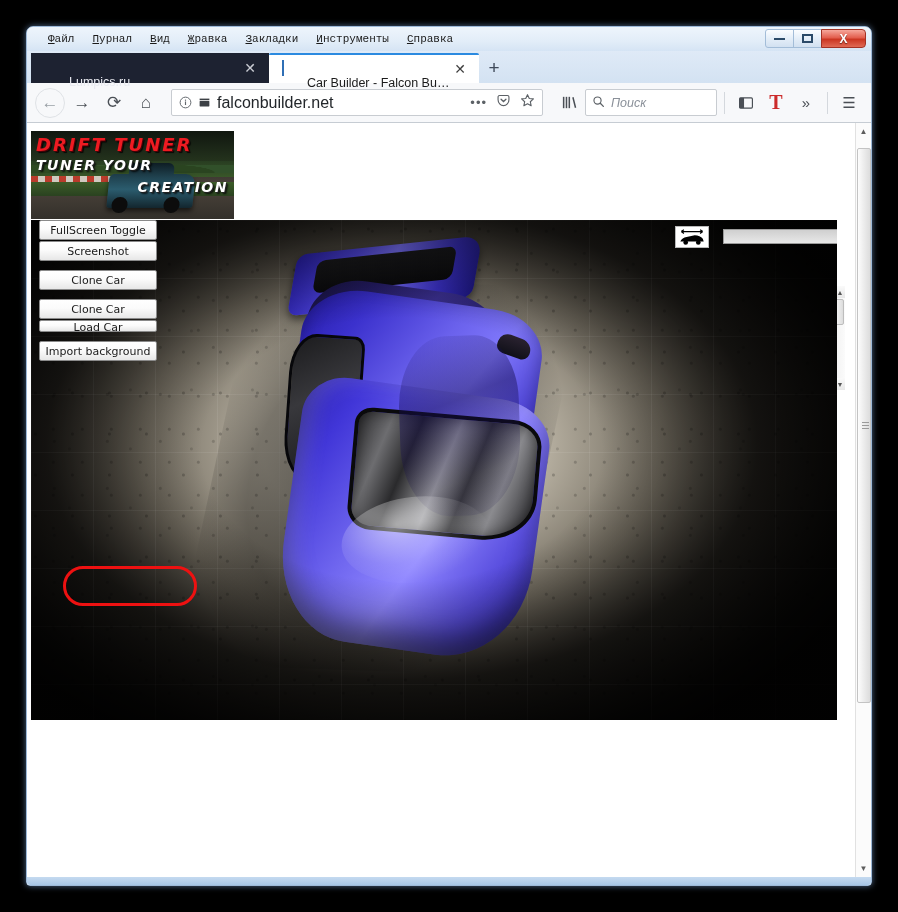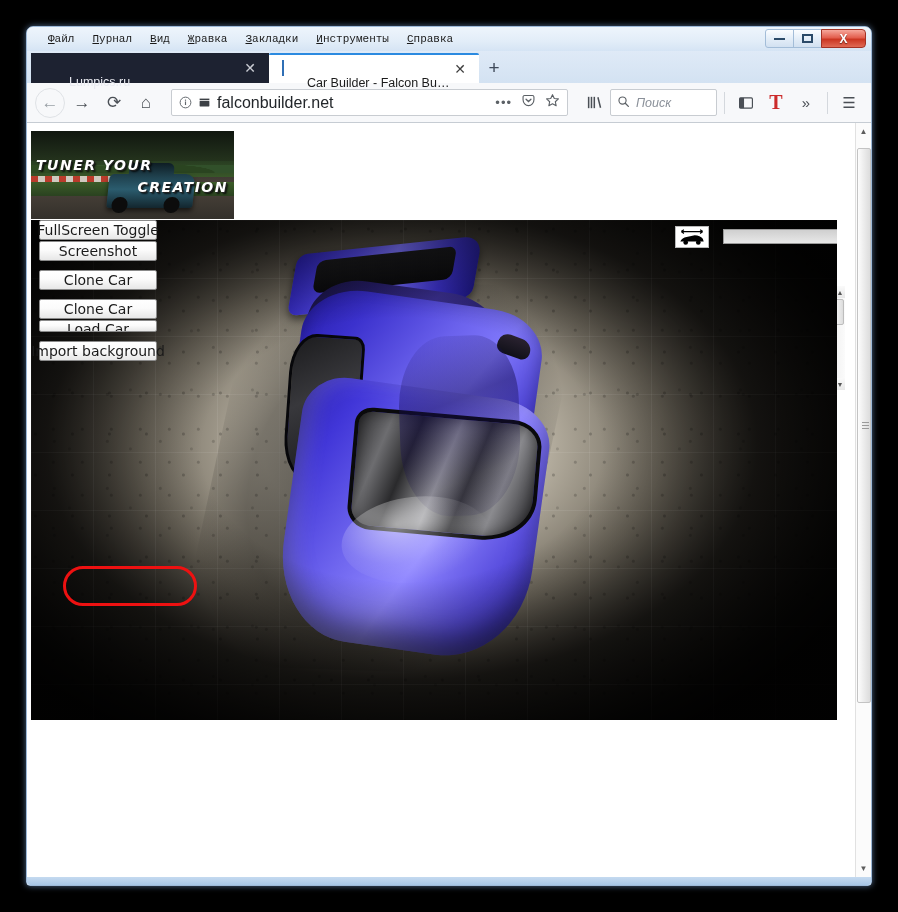--- a/index.html
+++ b/index.html
@@ -148,21 +148,21 @@
   }
   .url-ico { display: flex; align-items: center; color: #62676c; flex: 0 0 auto; }
   #urltext {
     flex: 1;
     font-size: 16px;
     color: #22262a;
     white-space: nowrap; overflow: hidden;
   }
   .url-right { display: flex; align-items: center; gap: 9px; color: #5c6166; flex: 0 0 auto; }
   #searchbar {
-    width: 107px; height: 27px;
+    width: 132px; height: 27px;
     background: #fff;
     border: 1px solid #c8ccd1;
     border-radius: 2px;
     display: flex; align-items: center;
     padding: 0 6px; gap: 6px;
     font-size: 12.5px;
     color: #8a9099;
     font-style: italic;
   }
   .tb-sep { width:1px; height:22px; background:#d4d8dd; margin:0 5px; }
@@ -403,21 +403,21 @@
   
   #btnpanel {
     position: absolute; left: 8px; top: 0px;
     width: 118px;
   }
   .vbtn {
     width: 118px; height: 20px;
     background: linear-gradient(to bottom,#ffffff 0%, #fbfbfb 45%, #e7e7e7 100%);
     border: 1px solid #8a8a8a;
     border-radius: 2px;
-    font-size: 14px;
+    font-size: 11px;
     color: #1a1a1a;
     display: flex; align-items: center; justify-content: center;
     margin-bottom: 1px;
     font-family: "DejaVu Sans", sans-serif;
     white-space: nowrap;
   }
   .vbtn.gap { margin-top: 9px; }
   .vbtn.clipped { height: 12px; overflow: hidden; align-items: flex-start; }
 
   
@@ -628,20 +628,21 @@
 
     <div id="pagecanvas">
 
       <div id="banner">
         <div class="bn-sky"></div>
         <div class="bn-road"></div>
         <div class="bn-grass"></div>
         <div class="bn-tree"></div>
         <div class="bn-kerb"></div>
         <div class="bn-car"></div>
+        <div class="bn-title">DRIFT TUNER</div>
         <div class="bn-sub1">TUNER YOUR</div>
         <div class="bn-sub2">CREATION</div>
       </div>
 
       <div id="navlinks">
         <span>
           <a>Models</a><span class="sep">|</span><a>Parts</a><span class="sep">|</span><a>Wheels</a><span class="sep">|</span><a>Car Colours</a><span class="sep">|</span><a>Suspension</a><span class="sep">|</span><a>Interior</a><span class="sep">|</span><a>Engine</a><span class="sep">|</span><a>Engine Colours</a><span class="sep">|</span><a>Engine Options</a><span class="sep">|</span><a>Smoke</a><span class="sep">|</span><a>Misc</a><span class="sep">|</span><a>Camera</a><span class="sep">|</span>
         </span>
         <br>
         <span>

